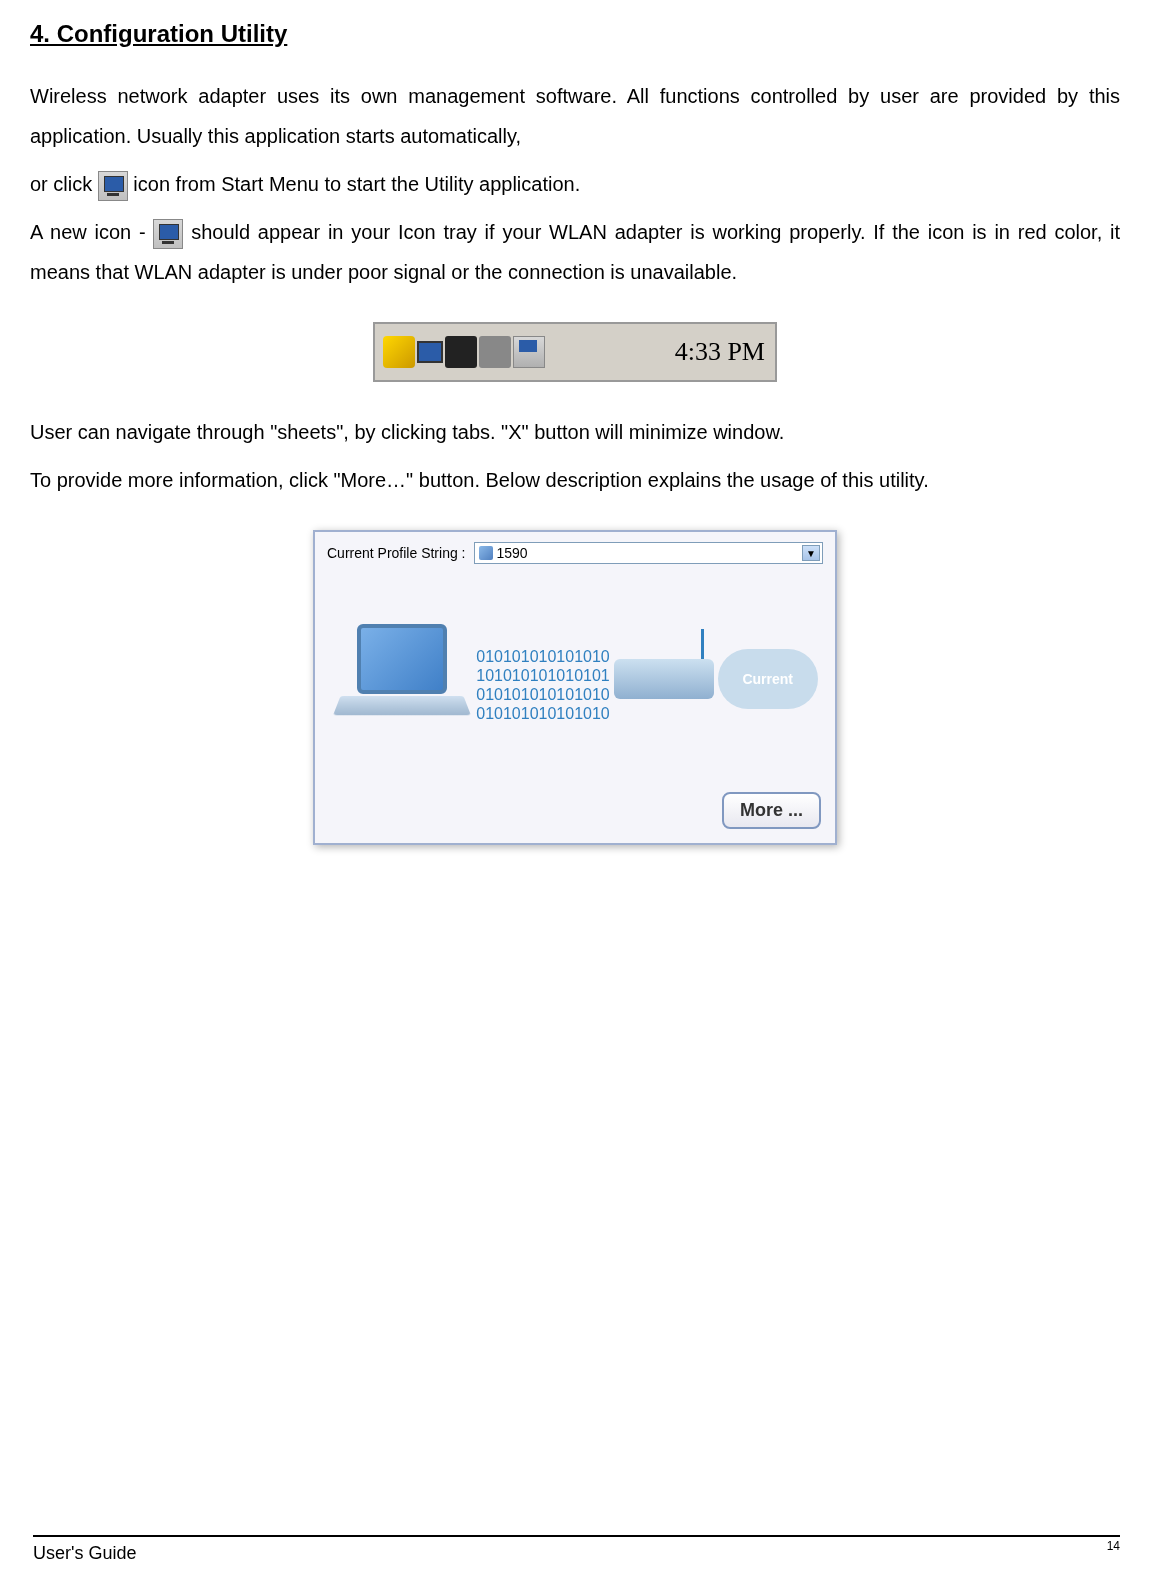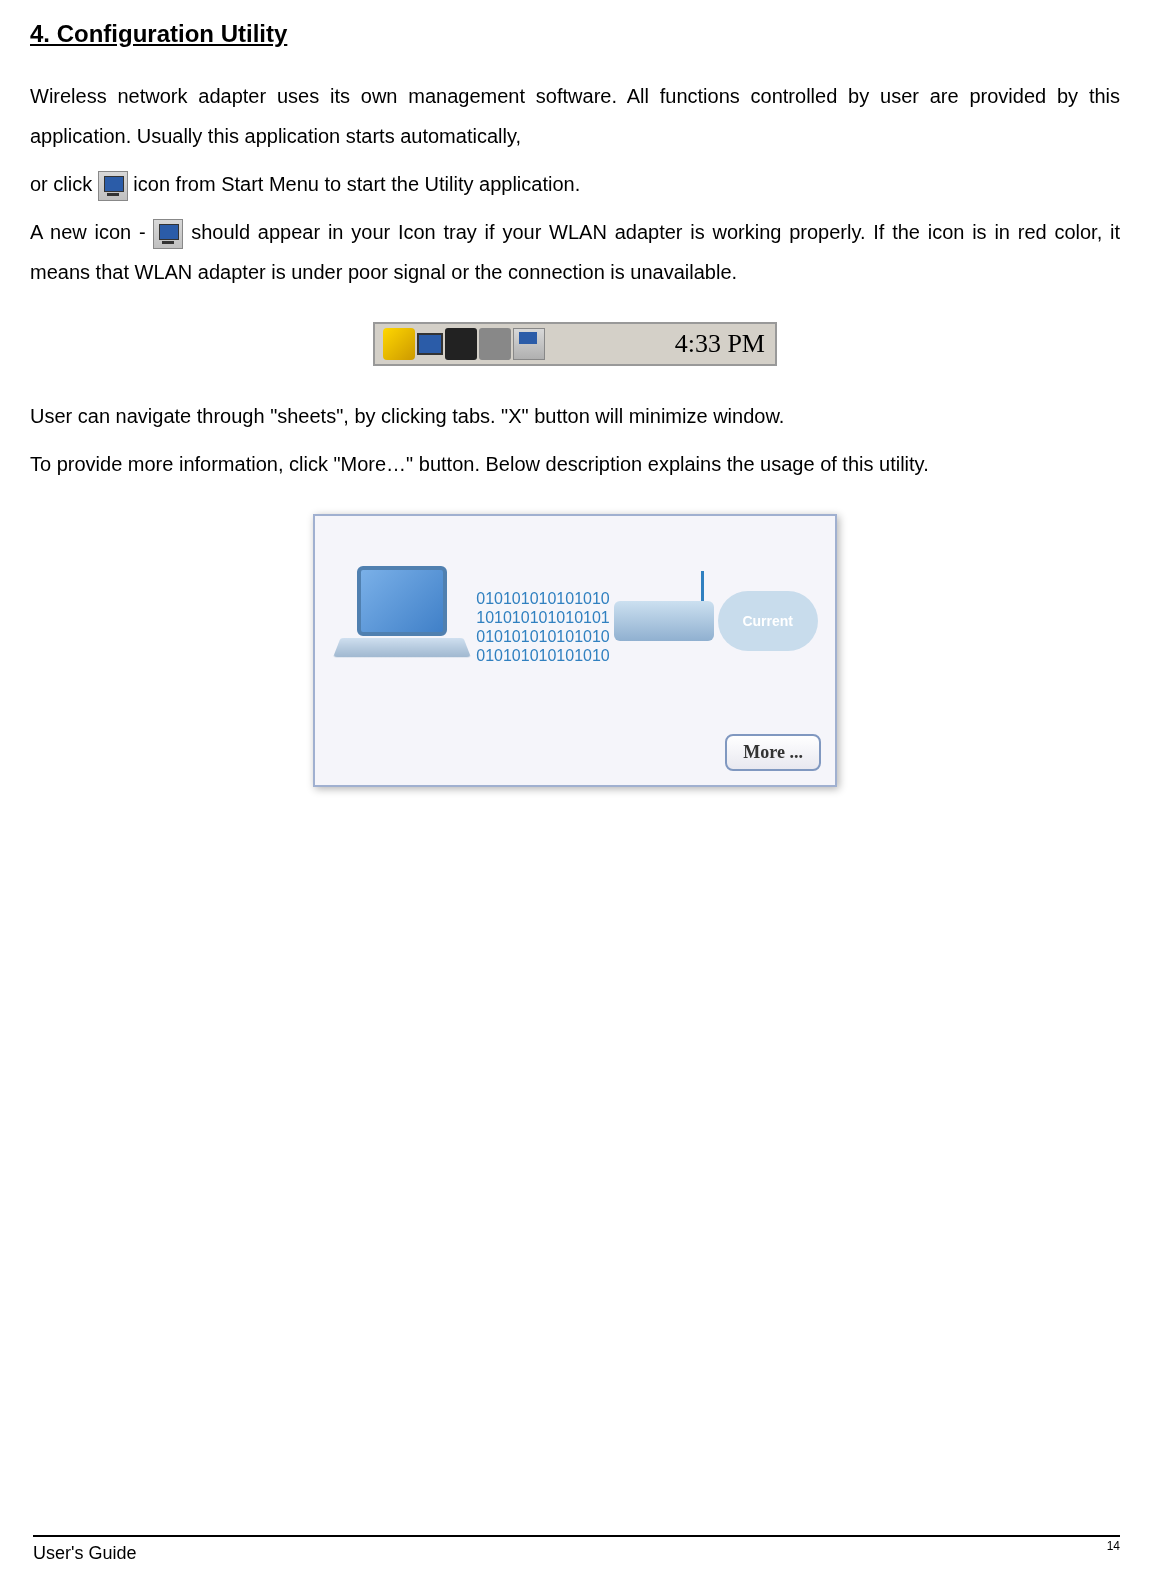--- a/index.html
+++ b/index.html
@@ -52,21 +52,21 @@
       bottom: 4px;
       left: 8px;
       width: 12px;
       height: 3px;
       background: #333;
     }
     .tray-image {
       display: block;
       margin: 30px auto;
       width: 404px;
-      height: 44px;
+      height: 60px;
       border: 2px solid #999;
       background: #d4d0c8;
       position: relative;
     }
     .tray-left {
       position: absolute;
       left: 2px;
       top: 2px;
       bottom: 2px;
       width: 210px;
@@ -327,21 +327,21 @@
     .more-button-row {
       padding: 8px 14px 14px;
       text-align: right;
     }
     .more-button {
       display: inline-block;
       border: 2px solid #8098c0;
       border-radius: 8px;
       padding: 6px 16px;
       background: linear-gradient(to bottom, #fff, #e8e8f0);
-      font-family: Liberation Serif, serif;
+      font-family: Liberation Sans, sans-serif;
       font-weight: bold;
       font-size: 18px;
       color: #333;
       cursor: pointer;
     }
     .footer {
       position: absolute;
       bottom: 20px;
       left: 33px;
       right: 30px;
@@ -384,20 +384,28 @@
     <span class="tray-icon printer"></span>
     <span class="tray-icon wlan"></span>
   </div>
   <div class="tray-time">4:33 PM</div>
 </div>
 
 <p class="paragraph">User can navigate through "sheets", by clicking tabs.  "X" button will minimize window.</p>
 <p class="paragraph">To provide more information, click "More…" button. Below description explains the usage of this utility.</p>
 
 <div class="monitor-window">
+  <div class="profile-row">
+    <span class="profile-label">Current Profile String :</span>
+    <div class="profile-dropdown">
+      <span class="dropdown-icon"></span>
+      <span>1590</span>
+      <span class="dropdown-arrow">▼</span>
+    </div>
+  </div>
   <div class="illustration-area">
     <div class="laptop">
       <div class="laptop-screen"></div>
       <div class="laptop-base"></div>
     </div>
     <div class="binary">010101010101010
 101010101010101
 010101010101010
 010101010101010</div>
     <div class="router">

